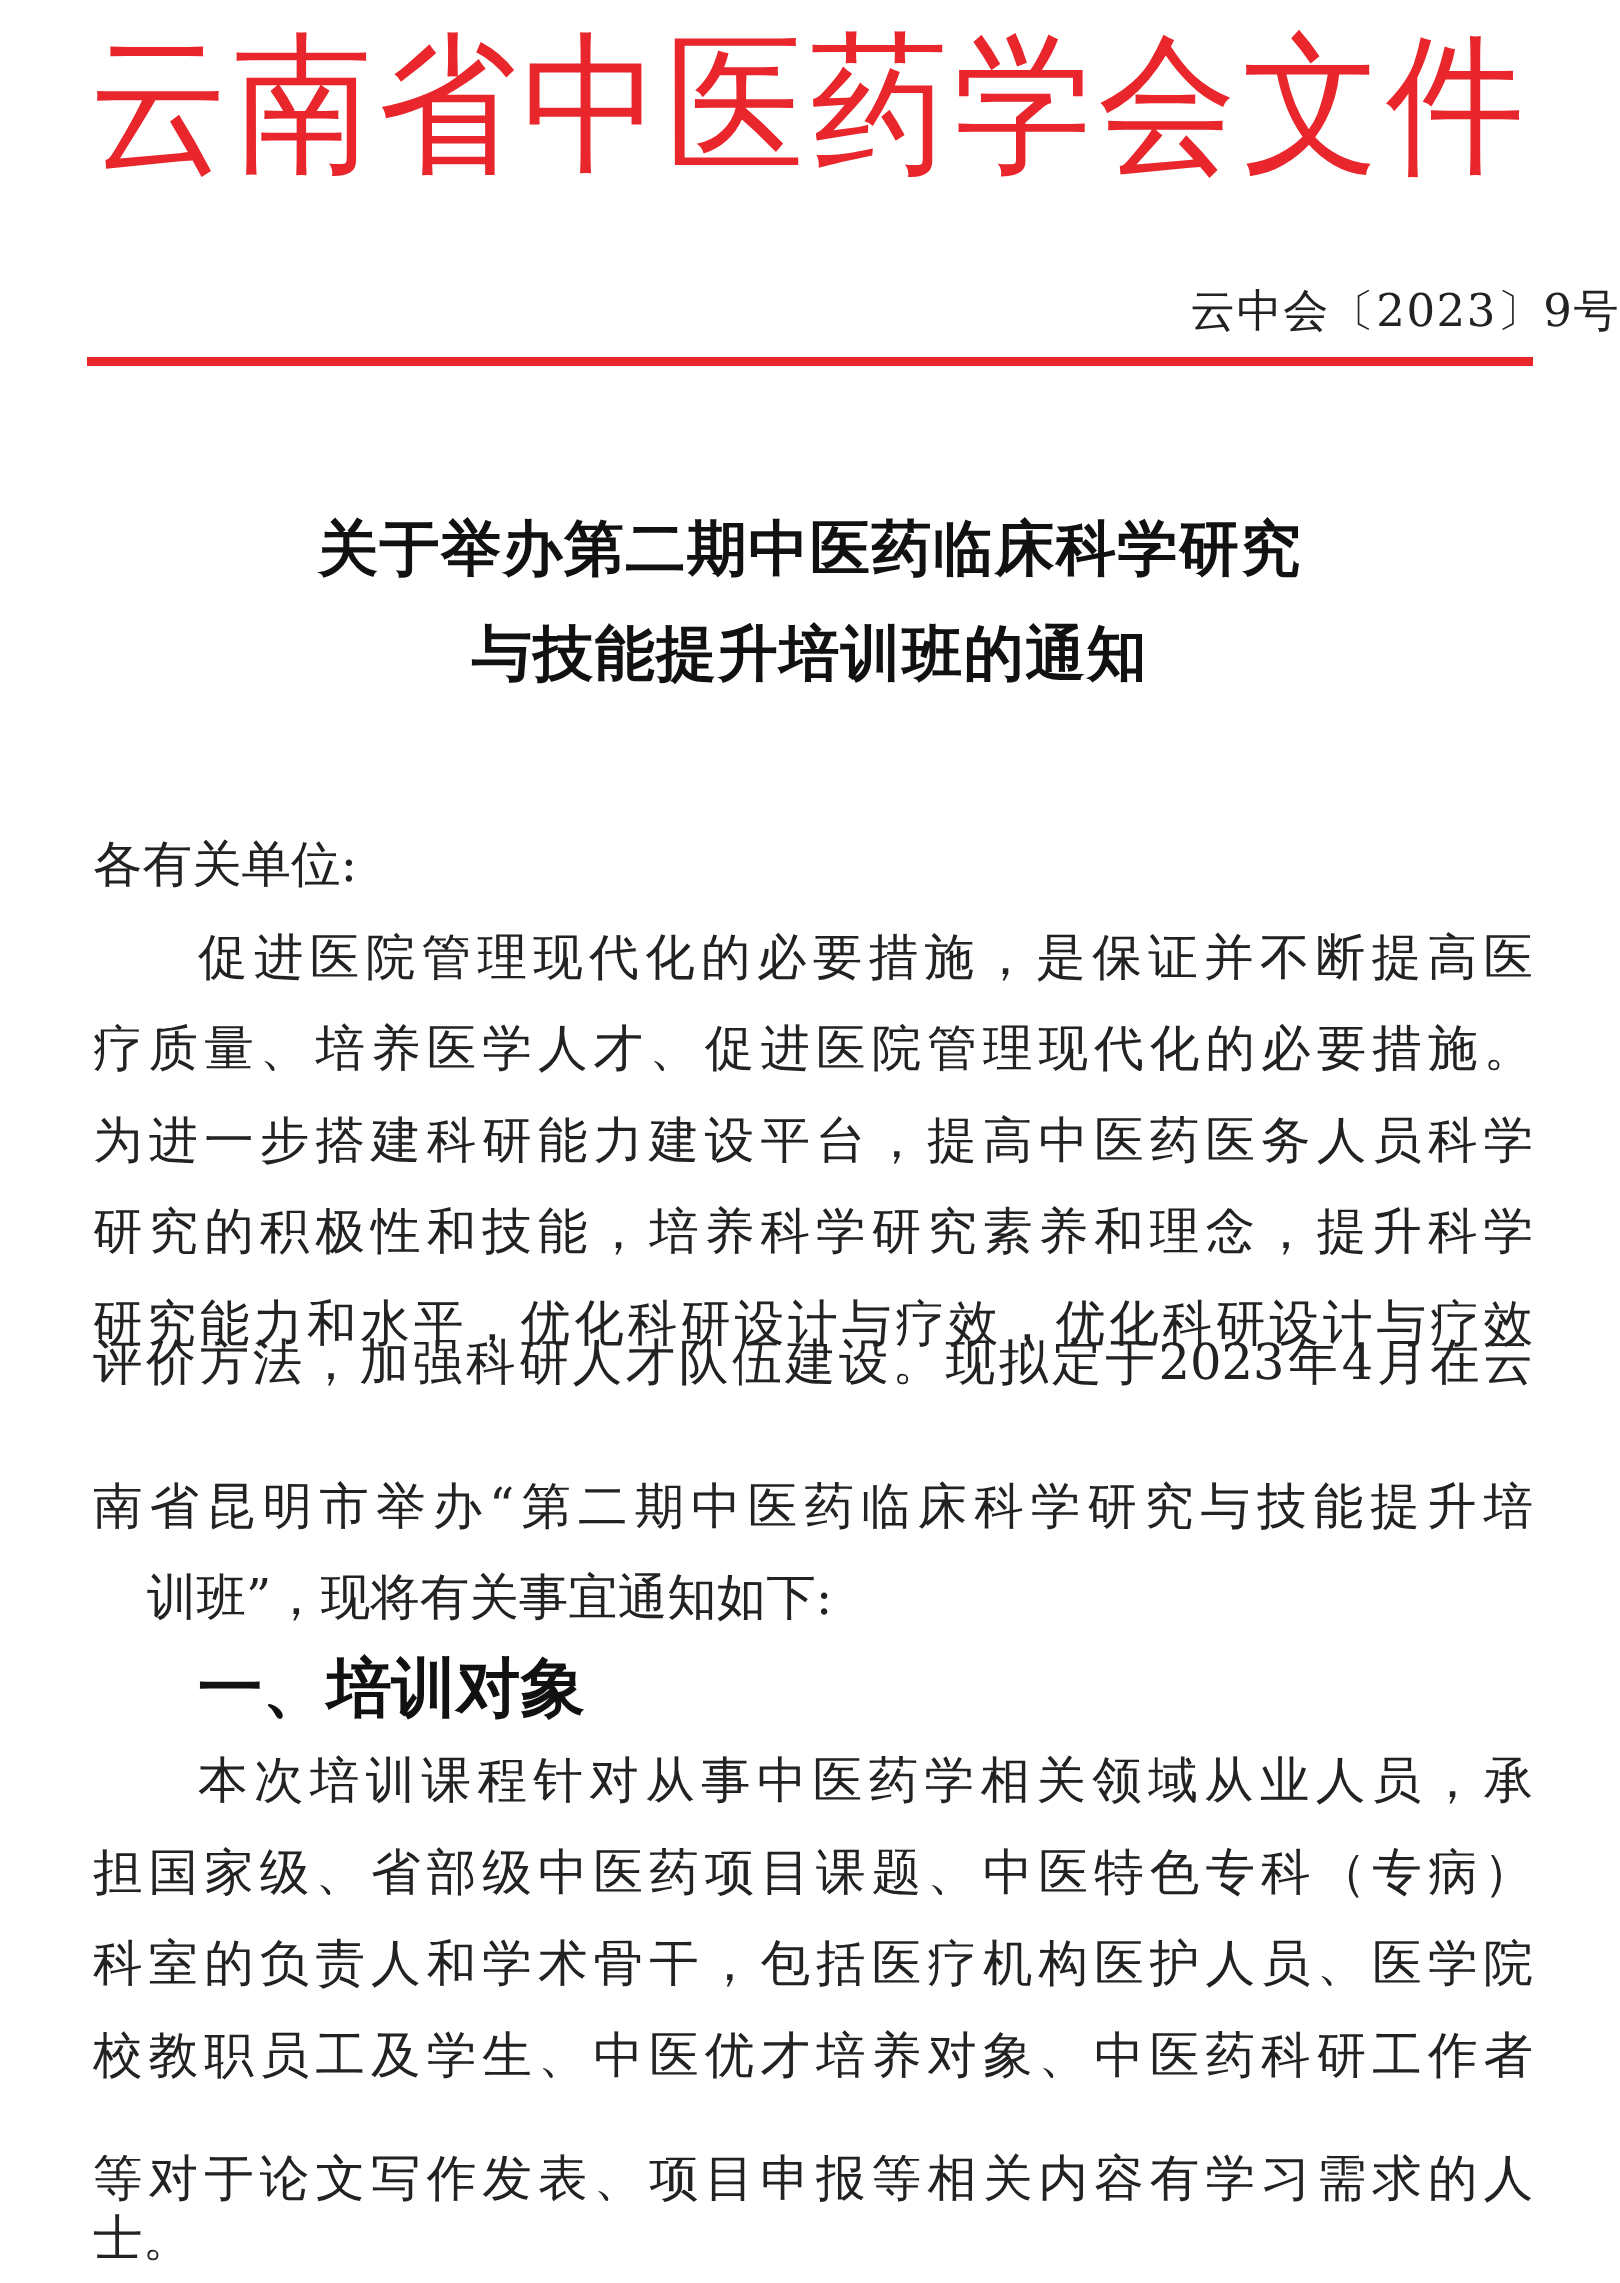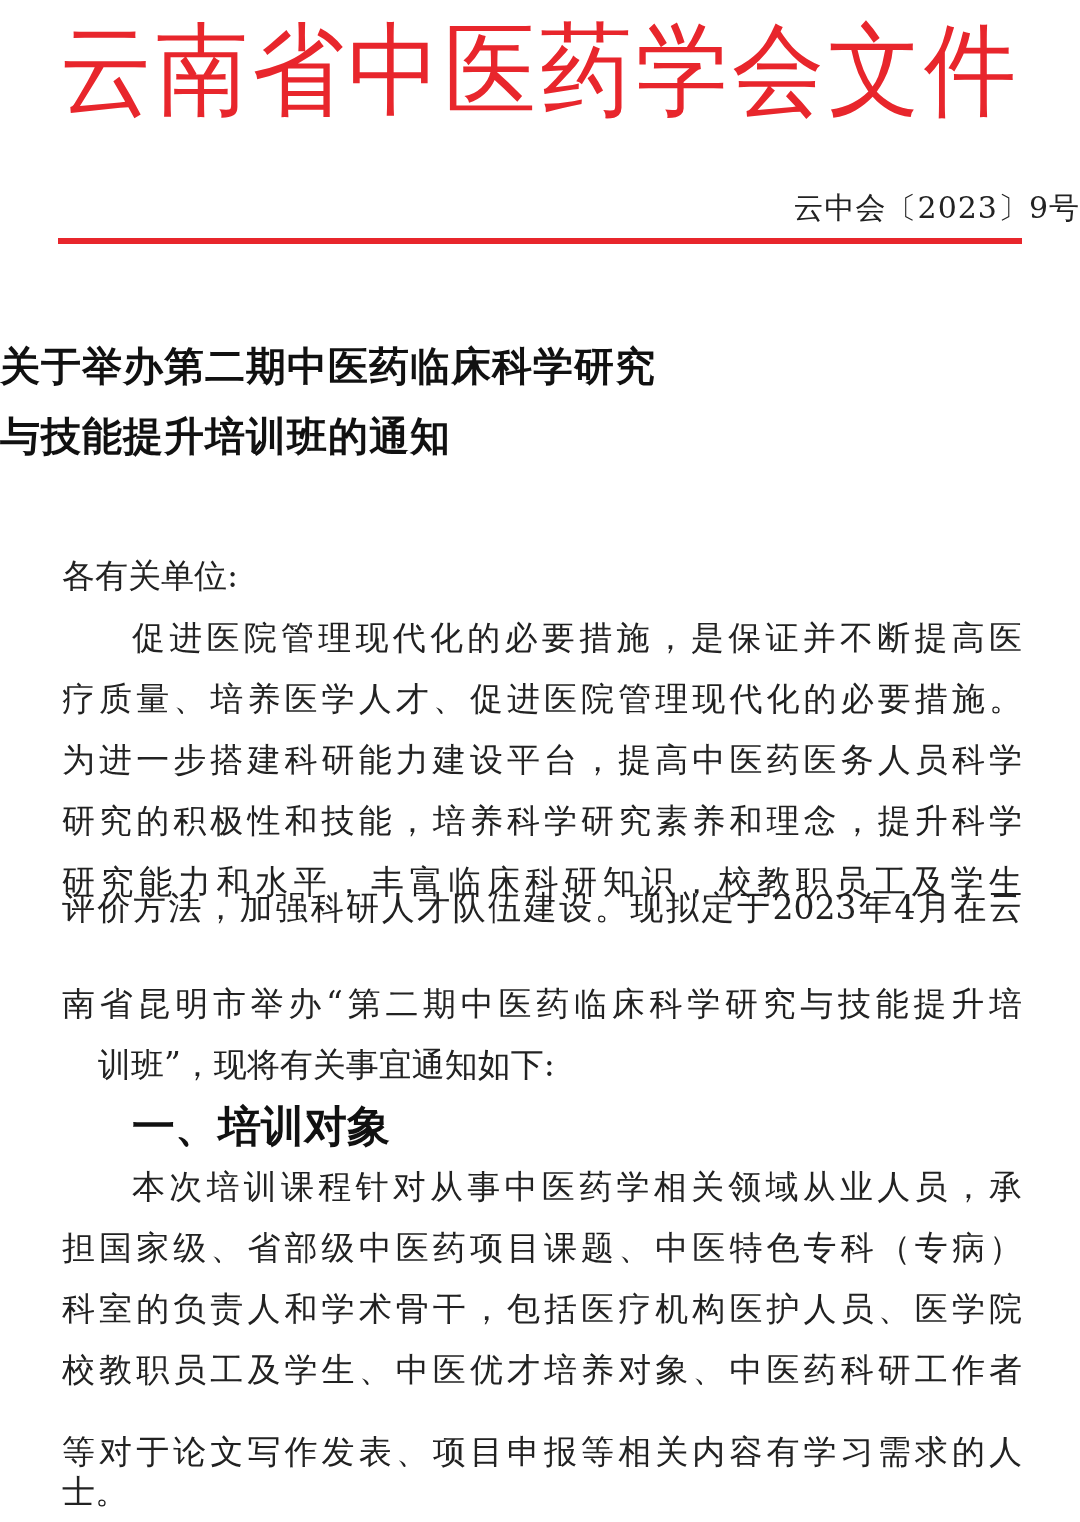--- a/index.html
+++ b/index.html
@@ -5,21 +5,21 @@
   html, body { margin: 0; padding: 0; background: #ffffff; }
   body { width: 1080px; height: 1522px; position: relative; overflow: hidden;
          font-family: "DejaVu Serif", "Liberation Serif", serif; color: #1a1a1a; }
   .masthead { position: absolute; left: 0; top: 10px; width: 1080px; text-align: center;
               font-family: "DejaVu Sans", "Liberation Sans", sans-serif;
               font-size: 92px; line-height: 110px; color: #e8262c; letter-spacing: 4px;
               transform: scaleY(1.1); transform-origin: top center; font-weight: normal; }
   .docno { position: absolute; left: 0; top: 186px; width: 1080px; text-align: right;
            font-size: 30px; line-height: 44px; color: #222; letter-spacing: 1px; }
   .redline { position: absolute; left: 58px; top: 238px; width: 964px; height: 6px; background: #e8262c; }
-  .title { position: absolute; left: 0; width: 1080px; text-align: left;
+  .title { position: absolute; left: 0; width: 1080px; text-align: center;
            font-family: "DejaVu Sans", "Liberation Sans", sans-serif; font-weight: bold;
            font-size: 40px; line-height: 64px; color: #111; letter-spacing: 1px; }
   .line { position: absolute; left: 62px; width: 960px; font-size: 33px; line-height: 40px;
           white-space: nowrap; color: #222; text-align: justify; text-align-last: justify; }
   .line.last { text-align-last: left; }
   .line.indent { left: 132px; width: 890px; }
   .heading { position: absolute; left: 132px; font-family: "DejaVu Sans", "Liberation Sans", sans-serif;
              font-weight: bold; font-size: 43px; line-height: 40px; color: #111; }
 </style>
 </head>
@@ -31,21 +31,21 @@
 
 <div class="title" style="top:334px;">关于举办第二期中医药临床科学研究</div>
 <div class="title" style="top:404px;">与技能提升培训班的通知</div>
 
 <div class="line last" style="top:556px;">各有关单位:</div>
 
 <div class="line indent" style="top:618px;">促进医院管理现代化的必要措施，是保证并不断提高医</div>
 <div class="line" style="top:679px;">疗质量、培养医学人才、促进医院管理现代化的必要措施。</div>
 <div class="line" style="top:740px;">为进一步搭建科研能力建设平台，提高中医药医务人员科学</div>
 <div class="line" style="top:801px;">研究的积极性和技能，培养科学研究素养和理念，提升科学</div>
-<div class="line" style="top:862px;">研究能力和水平，丰富临床科研知识，校教职员工及学生</div>
+<div class="line" style="top:862px;">研究能力和水平，优化科研设计与疗效，优化科研设计与疗效</div>
 <div class="line" style="top:888px;">评价方法，加强科研人才队伍建设。现拟定于2023年4月在云</div>
 <div class="line" style="top:984px;">南省昆明市举办“第二期中医药临床科学研究与技能提升培</div>
 <div class="line last" style="top:1045px;margin-left:36px;">训班”，现将有关事宜通知如下:</div>
 
 <div class="heading" style="top:1106px;">一、培训对象</div>
 
 <div class="line indent" style="top:1167px;">本次培训课程针对从事中医药学相关领域从业人员，承</div>
 <div class="line" style="top:1228px;">担国家级、省部级中医药项目课题、中医特色专科（专病）</div>
 <div class="line" style="top:1289px;">科室的负责人和学术骨干，包括医疗机构医护人员、医学院</div>
 <div class="line" style="top:1350px;">校教职员工及学生、中医优才培养对象、中医药科研工作者</div>

